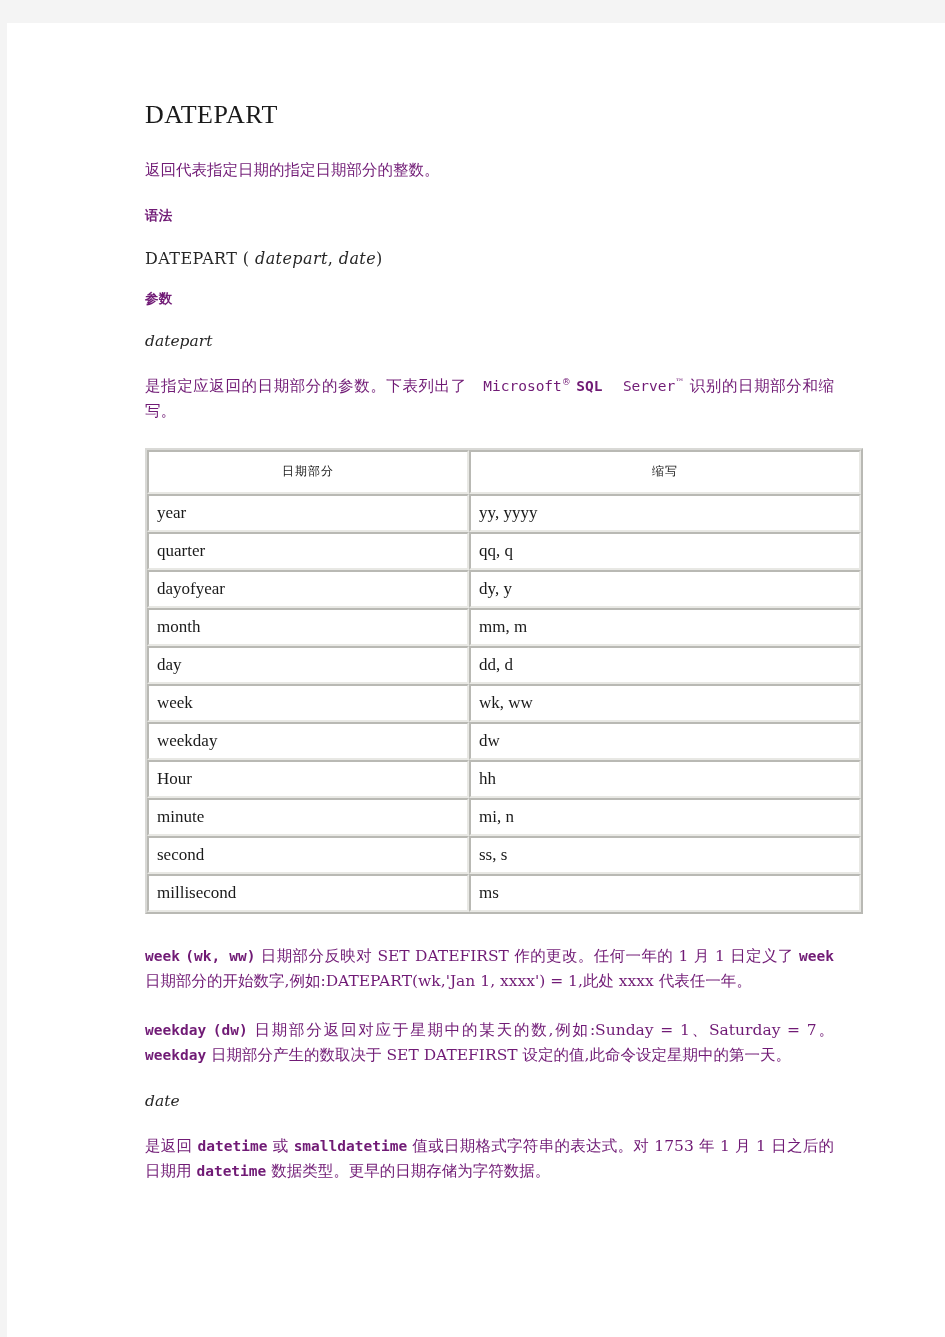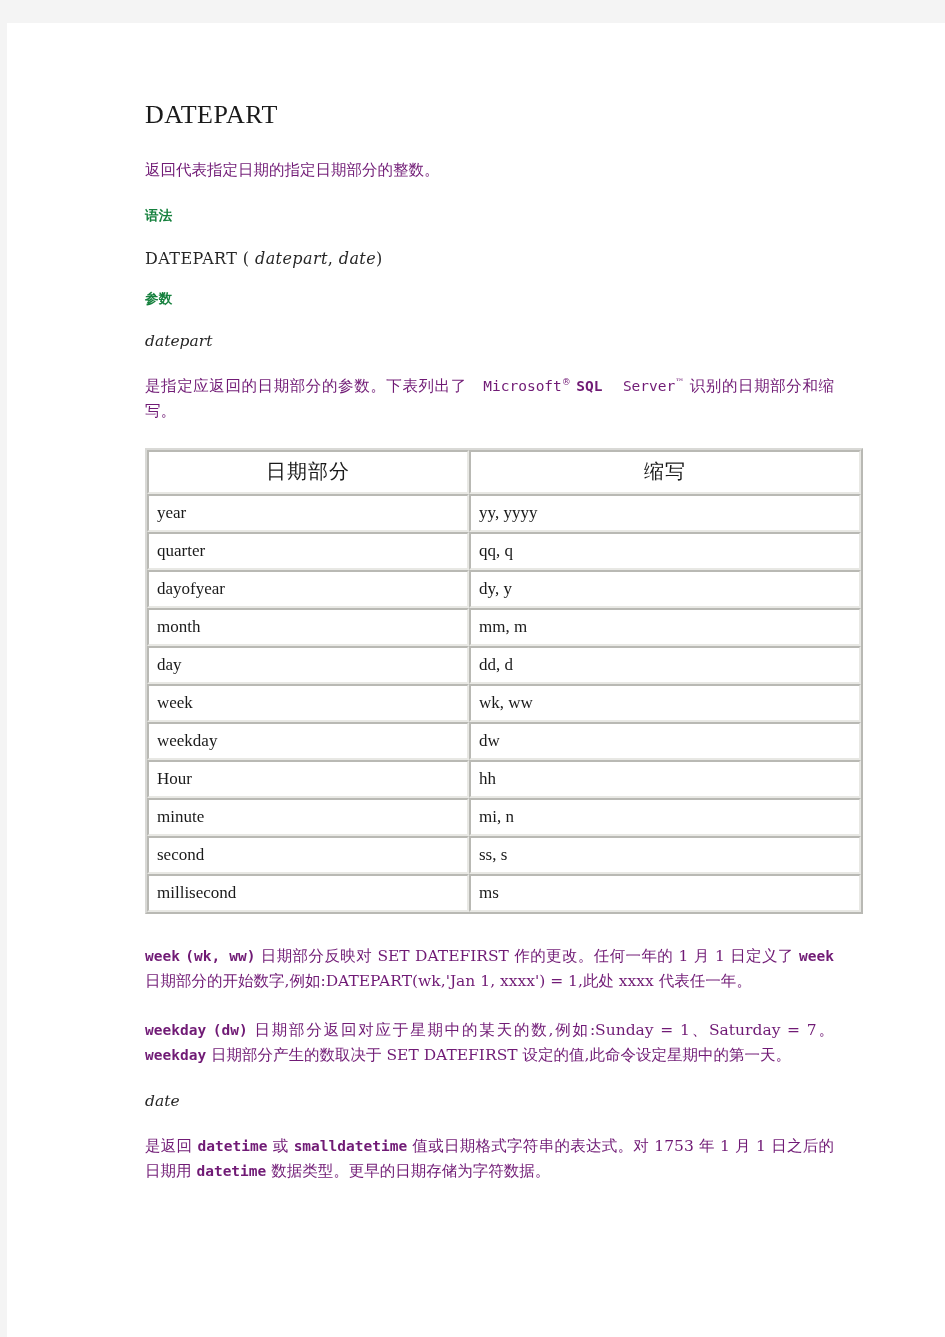--- a/index.html
+++ b/index.html
@@ -50,21 +50,21 @@
     color: #701a75;
     margin: 0 1px 24px 0;
     text-align: justify;
     text-justify: inter-ideograph;
   }
 
   p.section-head {
     font-family: "DejaVu Sans", "Liberation Sans", sans-serif;
     font-size: 13.5px;
     font-weight: bold;
-    color: #15803d;
+    color: #701a75;
     margin: 0 0 24px 0;
     letter-spacing: 0.3px;
   }
 
   p.syntax-line {
     font-family: "DejaVu Serif", "Liberation Serif", serif;
     font-size: 16px;
     color: #262626;
     margin: 0 0 22px 0;
     letter-spacing: 0.4px;
@@ -121,21 +121,21 @@
     background: #ffffff;
     overflow: hidden;
     white-space: nowrap;
   }
   table.dp-table td.col-a { width: 302px; }
   table.dp-table td.col-b { width: 372px; }
 
   table.dp-table tr.head-row td {
     text-align: center;
     font-family: "DejaVu Serif", "Liberation Serif", serif;
-    font-size: 20px;
+    font-size: 12px;
     font-weight: normal;
     letter-spacing: 1px;
     height: 30px;
     margin-left: 20px;
   }
 </style>
 </head>
 <body>
 
 <div class="page-sheet">

